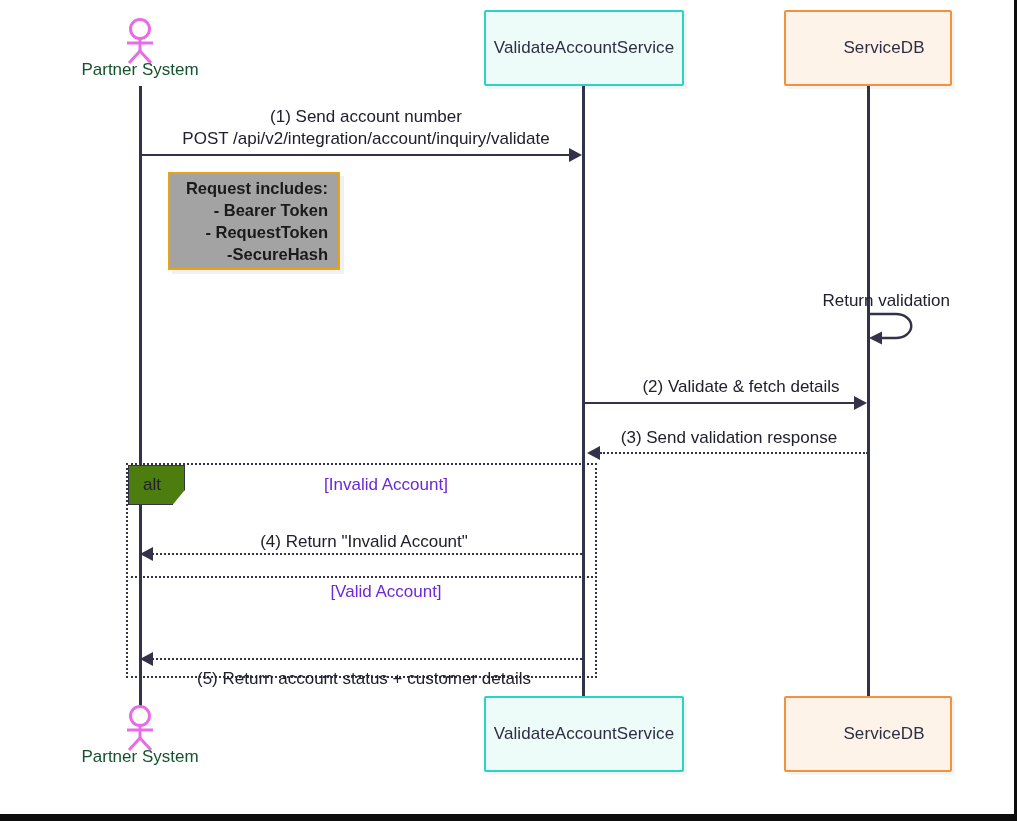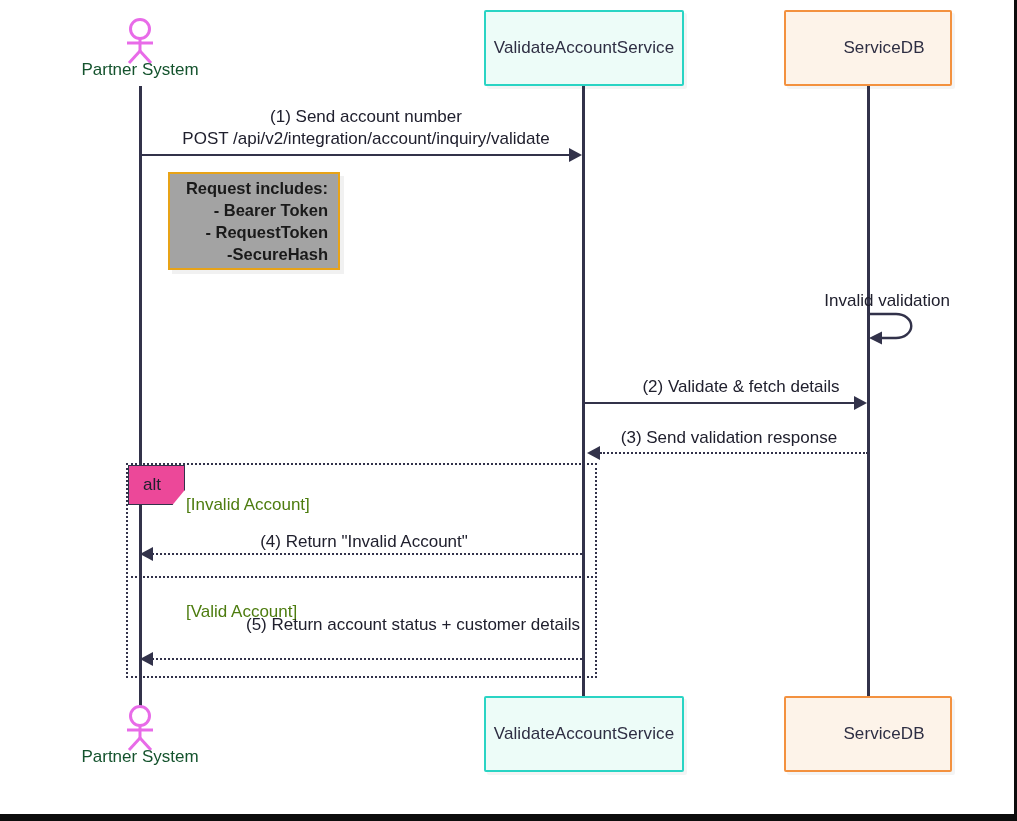--- a/index.html
+++ b/index.html
@@ -103,38 +103,38 @@
     border: 2.6px dotted #32324a;
     background: transparent;
   }
   .frag-divider {
     position: absolute;
     height: 0;
     border-top: 2.6px dotted #32324a;
   }
   .frag-tab {
     position: absolute;
-    background: #ec4899;
+    background: #4d7c0f;
     border: 1.8px solid #32324a;
     clip-path: polygon(0 0, 100% 0, 100% 62%, 78% 100%, 0 100%);
     display: flex;
     align-items: center;
     box-shadow: 3px 3px 0 rgba(0,0,0,0.05);
   }
   .frag-tab span {
     font-size: 17px;
     color: #20202e;
     padding-left: 14px;
   }
   .guard {
     position: absolute;
     font-size: 17px;
-    color: #4d7c0f;
+    color: #6d28d9;
     white-space: nowrap;
-    margin-top: 20px;
+    text-align: center;
   }
 
   
   .selfloop { position: absolute; }
 </style>
 </head>
 <body>
 
 <div id="canvas">
 
@@ -164,21 +164,21 @@
   <div class="msg-label" style="left:146px; top:106px; width:440px;">(1) Send account number</div>
   <div class="msg-label" style="left:146px; top:128px; width:440px;">POST /api/v2/integration/account/inquiry/validate</div>
   <div class="msg-line" style="left:140px; top:154px; width:433px;"></div>
   <div class="arrowhead right" style="left:569px; top:148px;"></div>
 
   <div class="note" style="left:168px; top:172px; width:172px; height:98px;">Request includes:
 - Bearer Token
 - RequestToken
 -SecureHash</div>
 
-  <div class="msg-label" style="left:700px; top:290px; width:250px; text-align:right;">Invalid validation</div>
+  <div class="msg-label" style="left:700px; top:290px; width:250px; text-align:right;">Return validation</div>
   <div class="selfloop" style="left:864px; top:308px; width:60px; height:38px;">
     <svg width="60" height="38" viewBox="0 0 60 38">
       <path d="M 5 6 L 32 6 A 14 11 0 0 1 32 30 L 17 30" fill="none" stroke="#32324a" stroke-width="2.4"></path>
       <polygon points="18,23.5 18,36.5 5,30" fill="#32324a"></polygon>
     </svg>
   </div>
 
   <div class="msg-label" style="left:605px; top:376px; width:272px;">(2) Validate &amp; fetch details</div>
   <div class="msg-line" style="left:583px; top:402px; width:275px;"></div>
   <div class="arrowhead right" style="left:854px; top:396px;"></div>
@@ -196,21 +196,21 @@
   <div class="guard" style="left:186px; top:475px; width:400px;">[Invalid Account]</div>
 
   <div class="msg-label" style="left:148px; top:531px; width:432px;">(4) Return "Invalid Account"</div>
   <div class="msg-line dotted" style="left:152px; top:553px; width:430px;"></div>
   <div class="arrowhead left" style="left:140px; top:547px;"></div>
 
   <div class="frag-divider" style="left:126px; top:576px; width:471px;"></div>
 
   <div class="guard" style="left:186px; top:582px; width:400px;">[Valid Account]</div>
 
-  <div class="msg-label" style="left:148px; top:614px; width:432px;text-align:right;">(5) Return account status + customer details</div>
+  <div class="msg-label" style="left:148px; top:668px; width:432px;">(5) Return account status + customer details</div>
   <div class="msg-line dotted" style="left:152px; top:658px; width:430px;"></div>
   <div class="arrowhead left" style="left:140px; top:652px;"></div>
 
   <div class="actor" style="left:118px; top:705px; width:44px; height:46px;">
     <svg width="44" height="46" viewBox="0 0 44 46">
       <circle cx="22" cy="11" r="9.5" fill="none" stroke="#e86be8" stroke-width="3"></circle>
       <line x1="22" y1="20.5" x2="22" y2="34" stroke="#e86be8" stroke-width="3"></line>
       <line x1="9" y1="25" x2="35" y2="25" stroke="#e86be8" stroke-width="3"></line>
       <line x1="22" y1="33" x2="11" y2="45" stroke="#e86be8" stroke-width="3"></line>
       <line x1="22" y1="33" x2="33" y2="45" stroke="#e86be8" stroke-width="3"></line>

